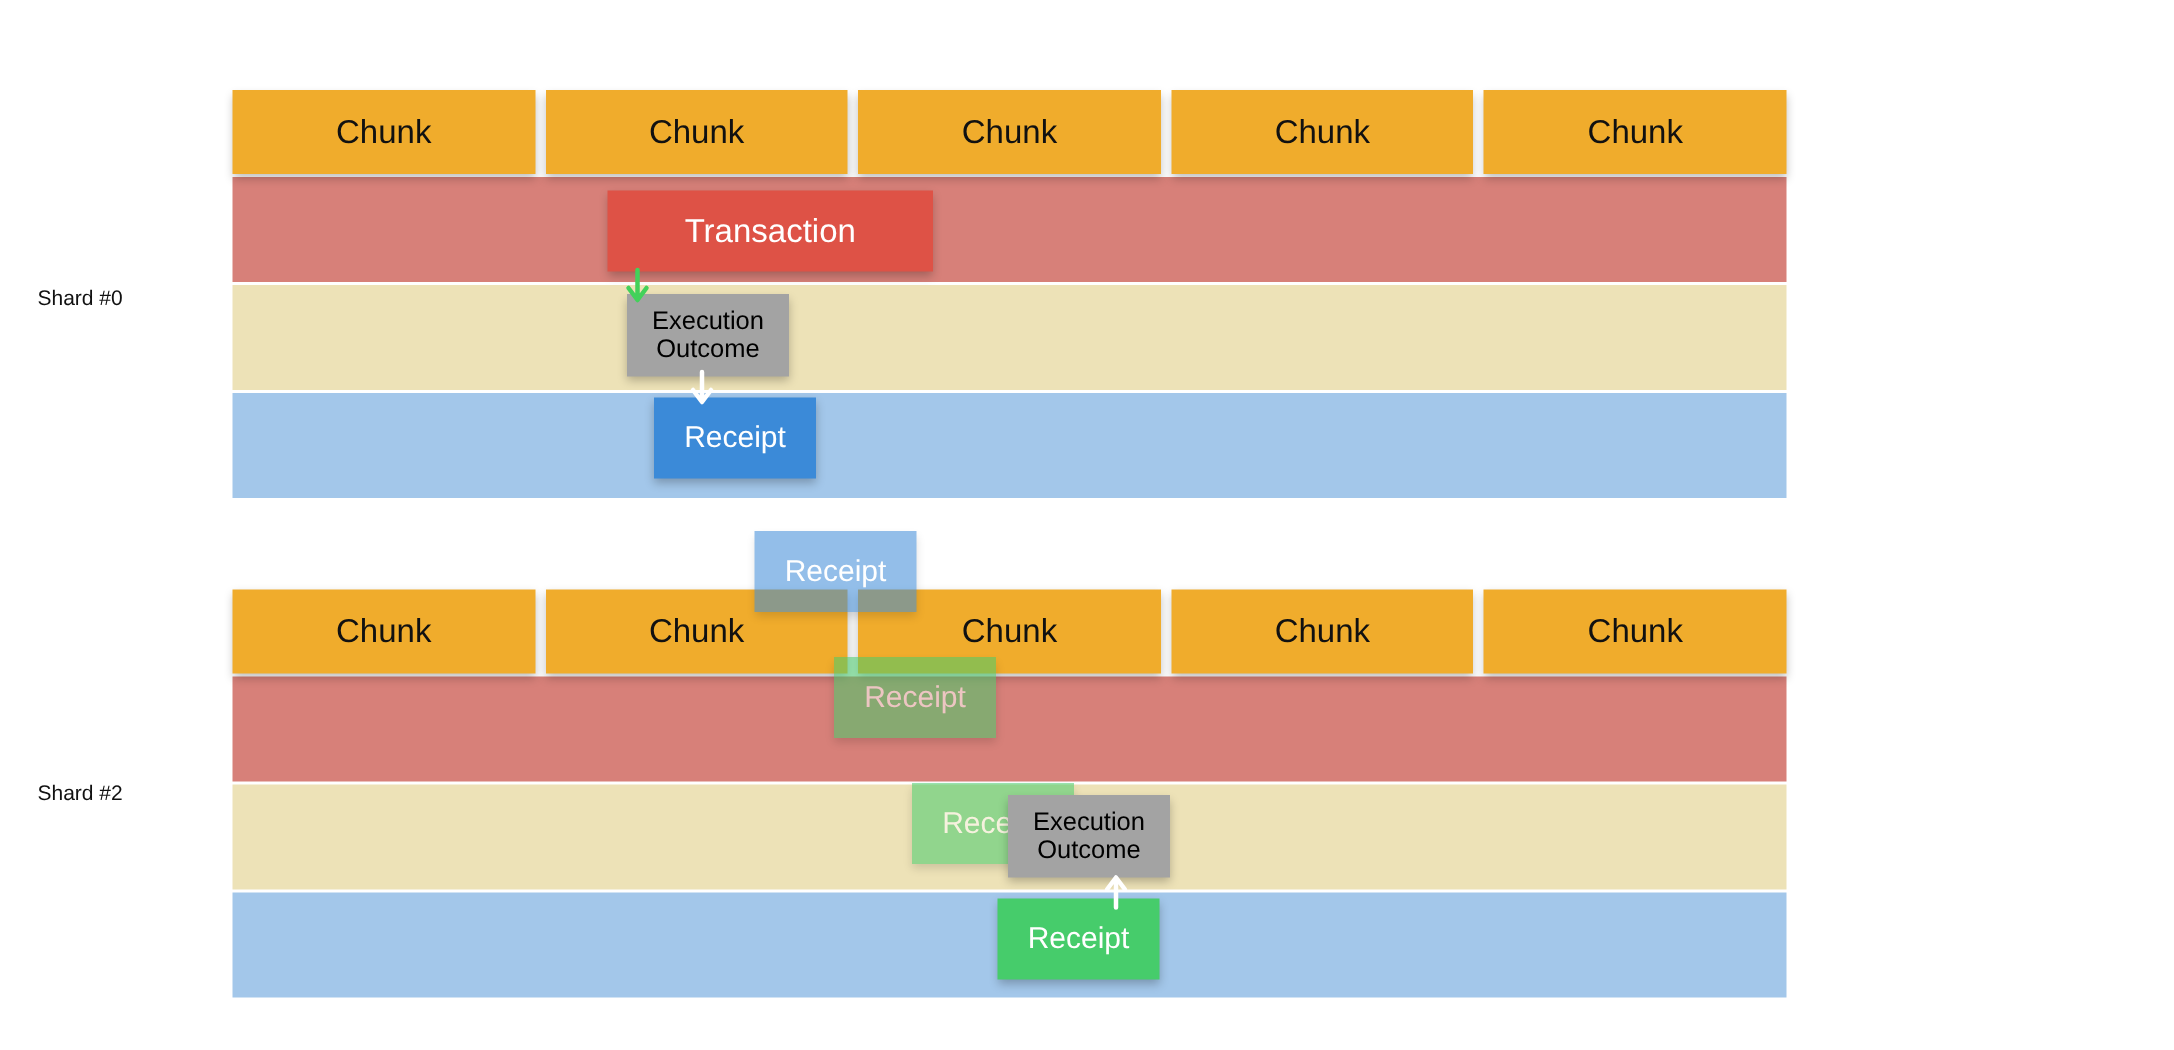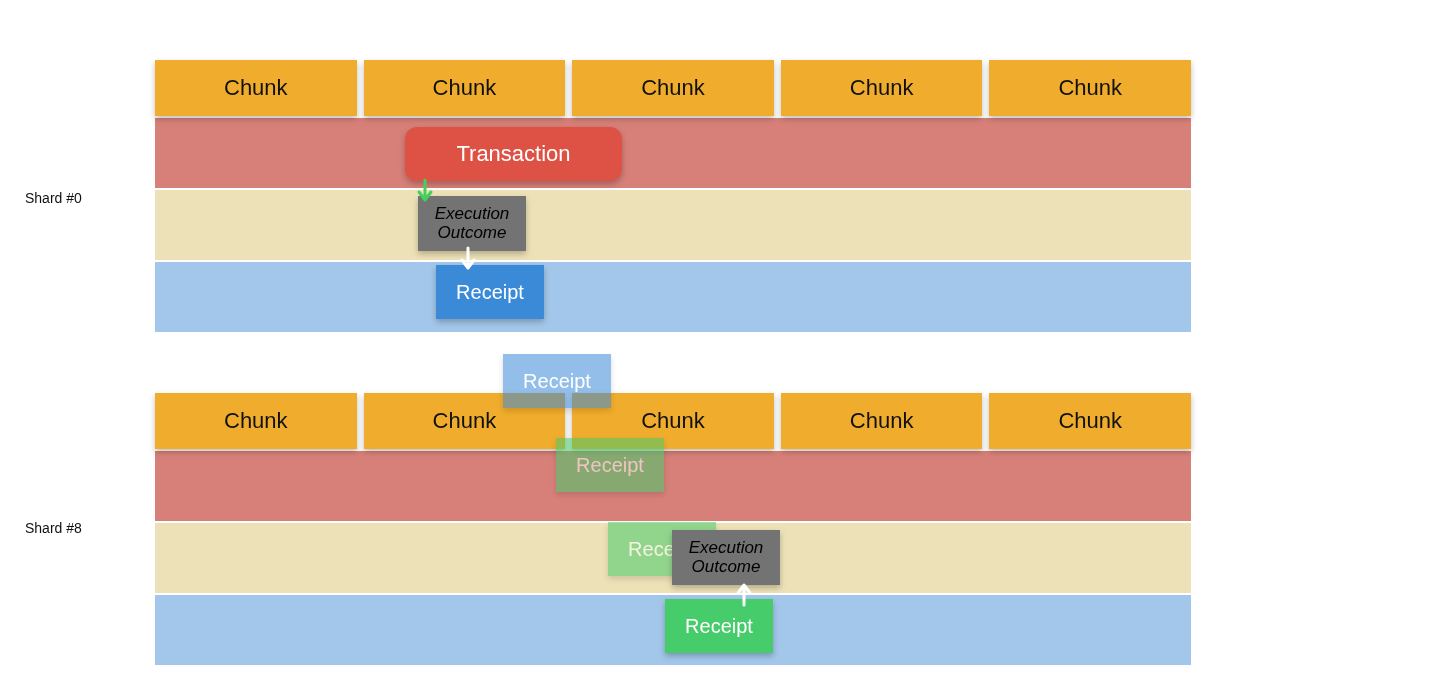--- a/index.html
+++ b/index.html
@@ -49,21 +49,21 @@
     position: absolute;
     display: flex;
     flex-direction: column;
     align-items: center;
     justify-content: center;
     text-align: center;
     line-height: 1.1;
     box-shadow: 0 3px 6px rgba(0,0,0,.25);
   }
   .box-trans   { background: #de5246; color: #fff; font-size: 22px; }
-  .box-exec    { background: #737373; color: #000; font-size: 17px; font-style: italic; }
+  .box-exec    { background: #a3a3a3; color: #000; font-size: 17px; }
   .box-receipt { background: #3b8ad8; color: #fff; font-size: 20px; }
   .box-green   { background: #46cc6b; color: #fff; font-size: 20px; }
   .ghost       { opacity: .55; }
   .arrow {
     position: absolute;
   }
 </style>
 </head>
 <body>
 
@@ -77,36 +77,36 @@
       <div class="chunk">Chunk</div>
       <div class="chunk">Chunk</div>
       <div class="chunk">Chunk</div>
       <div class="chunk">Chunk</div>
     </div>
     <div class="row row-red"></div>
     <div class="row row-yellow"></div>
     <div class="row row-blue"></div>
   </div>
 
-  <div class="shard-label" style="left:25px; top:520px;">Shard #8</div>
+  <div class="shard-label" style="left:25px; top:520px;">Shard #2</div>
 
   <div class="lanes" style="top:393px;">
     <div class="chunks">
       <div class="chunk">Chunk</div>
       <div class="chunk">Chunk</div>
       <div class="chunk">Chunk</div>
       <div class="chunk">Chunk</div>
       <div class="chunk">Chunk</div>
     </div>
     <div class="row row-red"></div>
     <div class="row row-yellow"></div>
     <div class="row row-blue"></div>
   </div>
 
-  <div class="box box-trans" style="left:405px; top:127px; width:217px; height:54px;border-radius:12px;">
+  <div class="box box-trans" style="left:405px; top:127px; width:217px; height:54px;">
     <span>Transaction</span>
   </div>
 
   <div class="box box-exec" style="left:418px; top:196px; width:108px; height:55px;">
     <span>Execution</span>
     <span>Outcome</span>
   </div>
 
   <div class="box box-receipt" style="left:436px; top:265px; width:108px; height:54px;">
     <span>Receipt</span>

